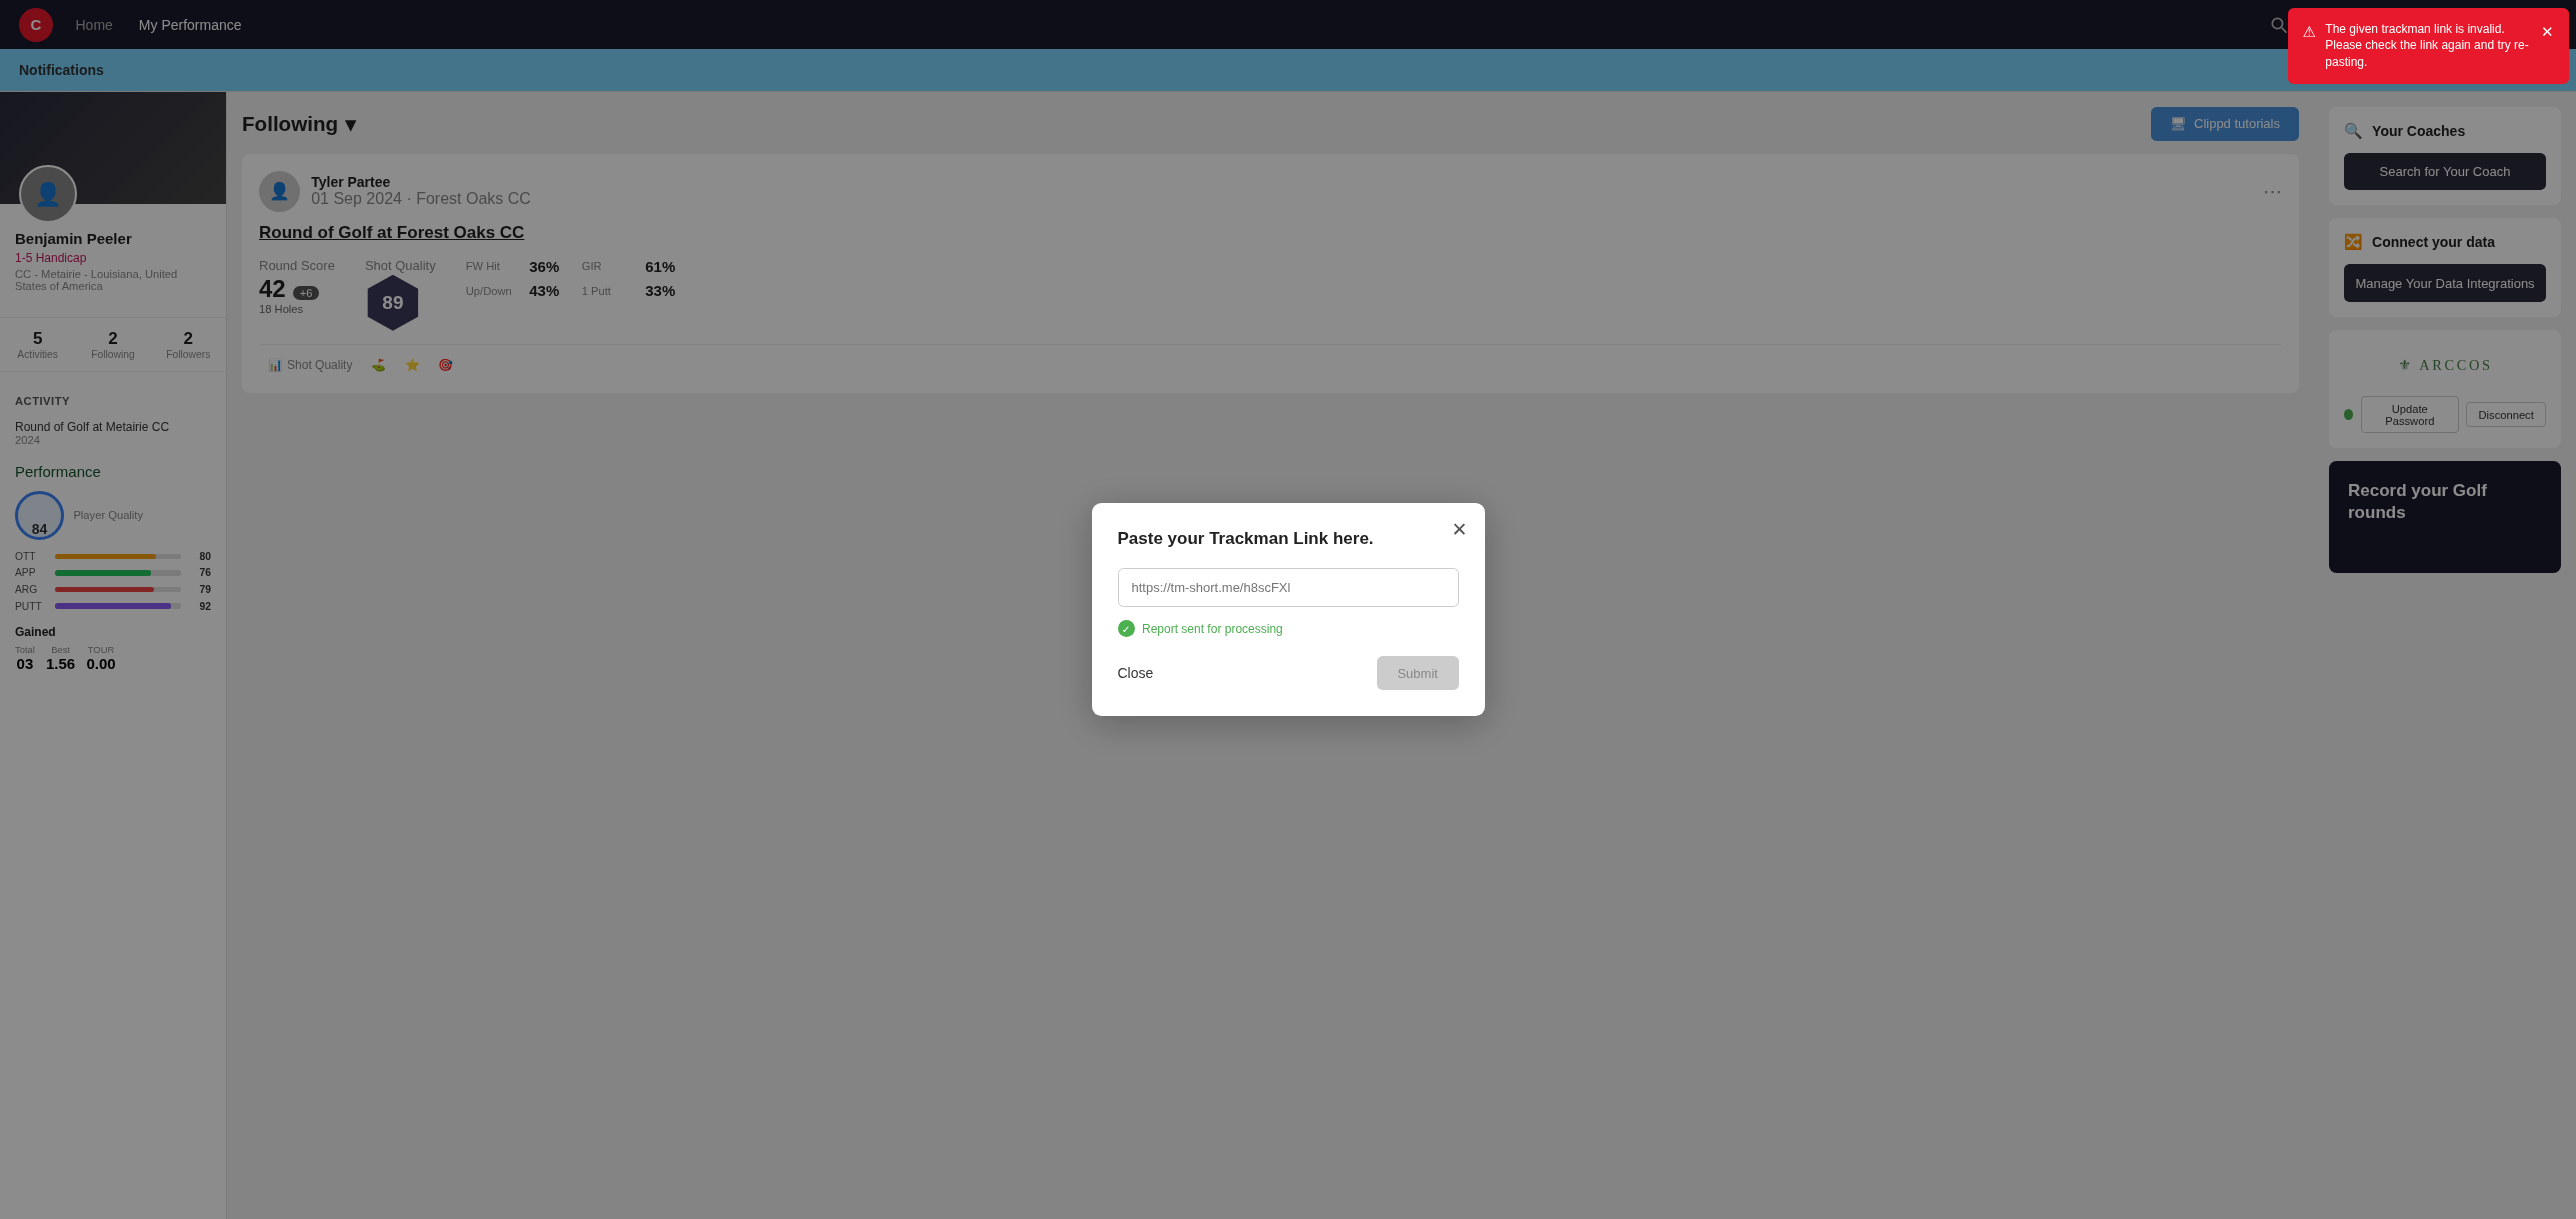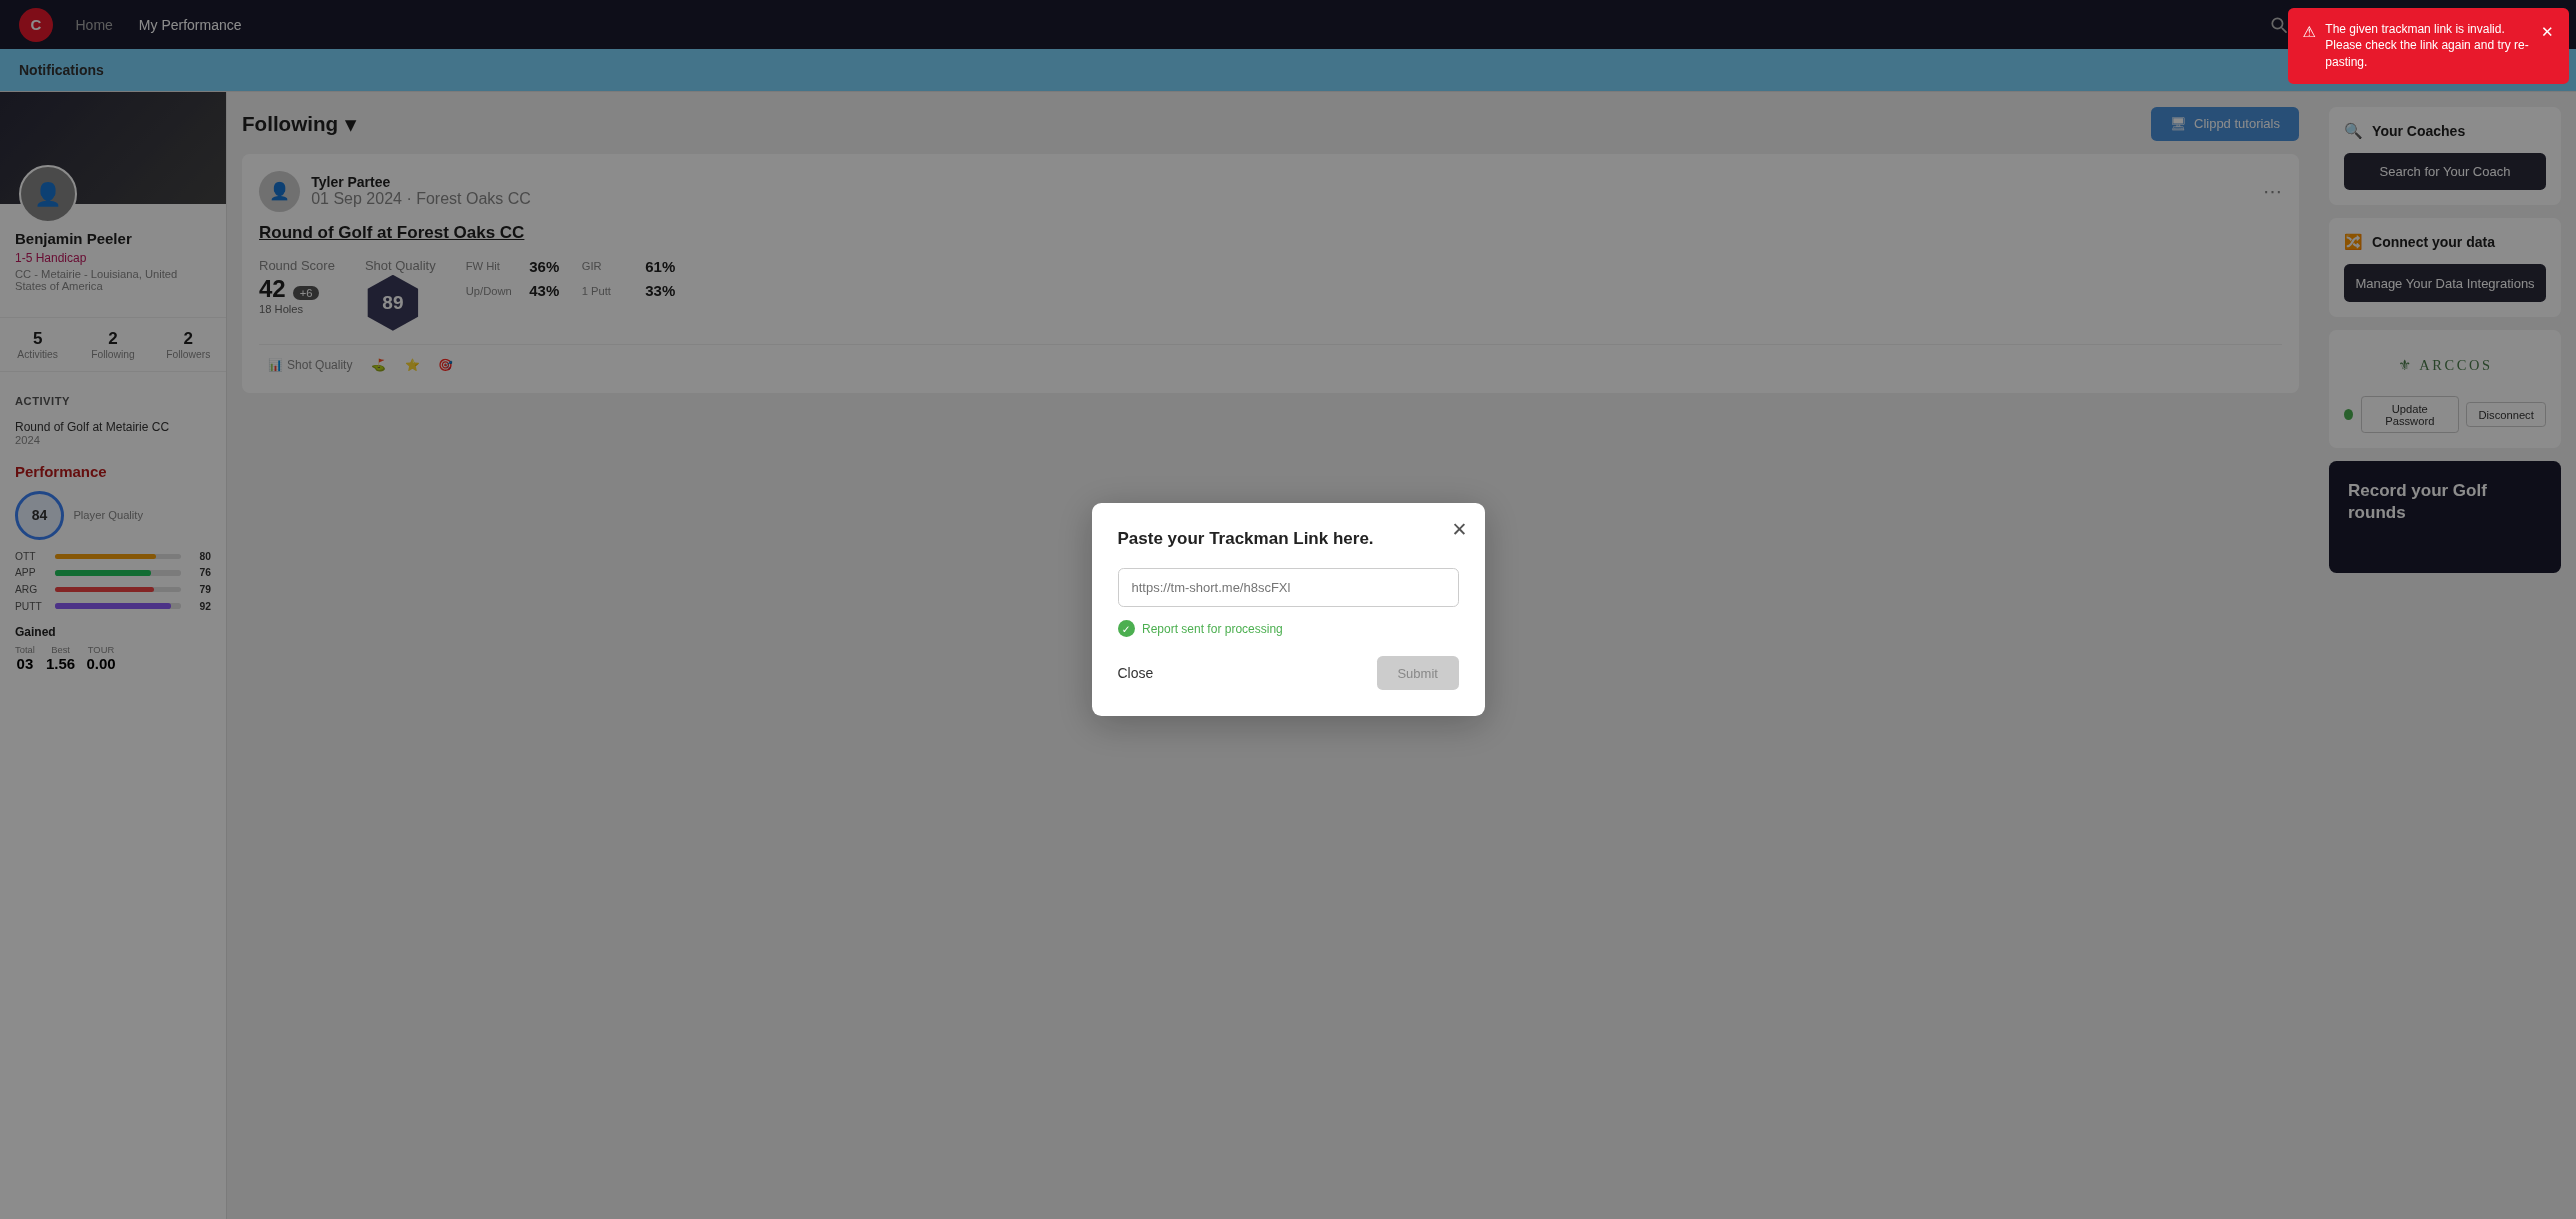--- a/index.html
+++ b/index.html
@@ -224,22 +224,22 @@
       color: #888;
       font-size: 11.2px;
     }
 
     
     .performance-section {
       padding: 9.4px 15px;
     }
     .performance-title {
       font-size: 15px;
-      font-weight: 700;
-      color: #b91c1c;
+      font-weight: 400;
+      color: #14532d;
       margin-bottom: 11.2px;
     }
     .player-quality-row {
       display: flex;
       align-items: center;
       margin-bottom: 5.6px;
       gap: 7.5px;
     }
     .pq-label {
       font-size: 10.3px;
@@ -717,21 +717,21 @@
       </div>
     </div>
     <div class="sidebar-section-title">Activity</div>
     <div class="activity-item">
       <div class="activity-title">Round of Golf at Metairie CC</div>
       <div class="activity-sub">2024</div>
     </div>
     <div class="performance-section">
       <div class="performance-title">Performance</div>
       <div style="display:flex; align-items:center; margin-bottom:11.2px;">
-        <div style="width:49px;height:49px;border-radius:50%;background:#e8f0fe;display:flex;align-items:center;justify-content:center;font-size:14px;font-weight:700;color:#333;margin-right:9.4px;border:3.7px solid #3b82f6;">
+        <div style="width:49px;height:49px;border-radius:50%;background:#e8f0fe;display:flex;align-items:flex-end;justify-content:center;font-size:14px;font-weight:700;color:#333;margin-right:9.4px;border:3.7px solid #3b82f6;">
           <span>84</span>
         </div>
         <div>
           <div style="font-size:11.2px;color:#888;">Player Quality</div>
         </div>
       </div>
       <div id="pq-rows-container">
           <div class="player-quality-row">
       <span class="pq-label">OTT</span>
       <div class="pq-bar-bg">

